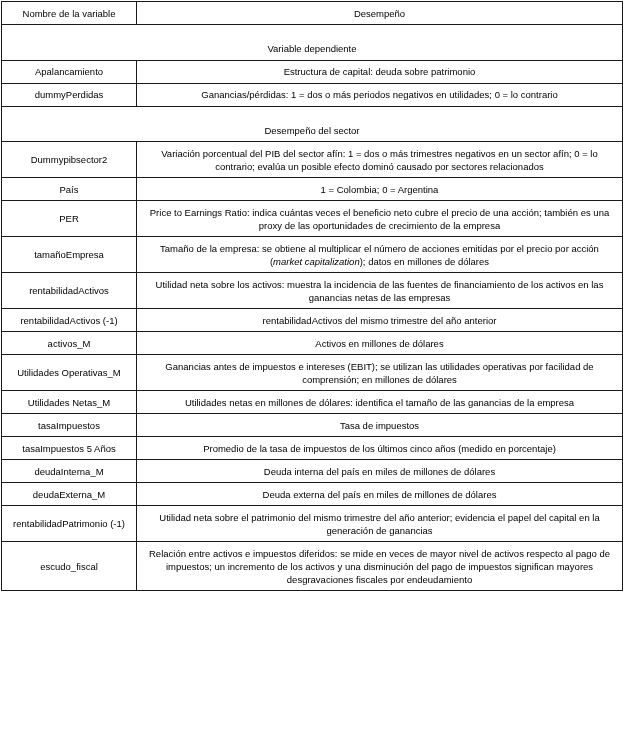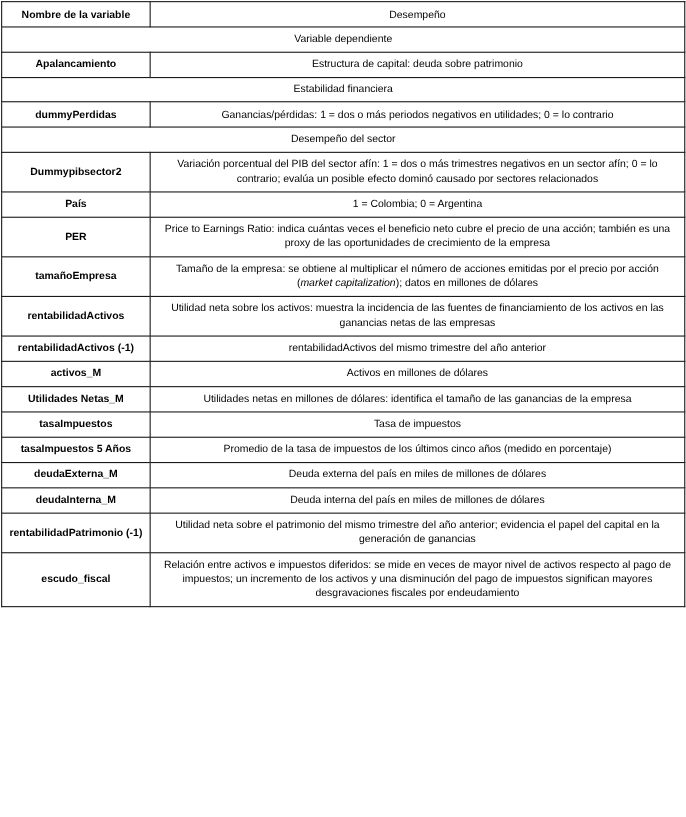--- a/index.html
+++ b/index.html
@@ -27,24 +27,23 @@
     border: 1px solid #1a1a1a;
     text-align: center;
     vertical-align: middle;
     padding: 4.5px 9px;
     overflow-wrap: break-word;
   }
   table.vars td.name-col {
     width: 135px;
     padding-left: 3px;
     padding-right: 3px;
-    font-weight: bold;
   }
   tr.section-row td {
-    padding-top: 4px;
+    padding-top: 17px;
     padding-bottom: 4.5px;
   }
   .italic { font-style: italic; }
 </style>
 </head>
 <body>
 
 <div class="table-wrap">
   <table class="vars">
     <colgroup>
@@ -58,23 +57,20 @@
       </tr>
 
       <tr class="section-row">
         <td colspan="2">Variable dependiente</td>
       </tr>
       <tr>
         <td class="name-col">Apalancamiento</td>
         <td>Estructura de capital: deuda sobre patrimonio</td>
       </tr>
 
-      <tr class="section-row">
-        <td colspan="2">Estabilidad financiera</td>
-      </tr>
       <tr>
         <td class="name-col">dummyPerdidas</td>
         <td>Ganancias/pérdidas: 1 = dos o más periodos negativos en utilidades; 0 = lo contrario</td>
       </tr>
 
       <tr class="section-row">
         <td colspan="2">Desempeño del sector</td>
       </tr>
       <tr>
         <td class="name-col">Dummypibsector2</td>
@@ -99,38 +95,42 @@
       </tr>
       <tr>
         <td class="name-col">rentabilidadActivos (-1)</td>
         <td>rentabilidadActivos del mismo trimestre del año anterior</td>
       </tr>
       <tr>
         <td class="name-col">activos_M</td>
         <td>Activos en millones de dólares</td>
       </tr>
       <tr>
+        <td class="name-col">Utilidades Operativas_M</td>
+        <td>Ganancias antes de impuestos e intereses (EBIT); se utilizan las utilidades operativas por facilidad de comprensión; en millones de dólares</td>
+      </tr>
+      <tr>
         <td class="name-col">Utilidades Netas_M</td>
         <td>Utilidades netas en millones de dólares: identifica el tamaño de las ganancias de la empresa</td>
       </tr>
       <tr>
         <td class="name-col">tasaImpuestos</td>
         <td>Tasa de impuestos</td>
       </tr>
       <tr>
         <td class="name-col">tasaImpuestos 5 Años</td>
         <td>Promedio de la tasa de impuestos de los últimos cinco años (medido en porcentaje)</td>
       </tr>
       <tr>
+        <td class="name-col">deudaInterna_M</td>
+        <td>Deuda interna del país en miles de millones de dólares</td>
+      </tr>
+      <tr>
         <td class="name-col">deudaExterna_M</td>
         <td>Deuda externa del país en miles de millones de dólares</td>
-      </tr>
-      <tr>
-        <td class="name-col">deudaInterna_M</td>
-        <td>Deuda interna del país en miles de millones de dólares</td>
       </tr>
       <tr>
         <td class="name-col">rentabilidadPatrimonio (-1)</td>
         <td>Utilidad neta sobre el patrimonio del mismo trimestre del año anterior; evidencia el papel del capital en la generación de ganancias</td>
       </tr>
       <tr>
         <td class="name-col">escudo_fiscal</td>
         <td>Relación entre activos e impuestos diferidos: se mide en veces de mayor nivel de activos respecto al pago de impuestos; un incremento de los activos y una disminución del pago de impuestos significan mayores desgravaciones fiscales por endeudamiento</td>
       </tr>
     </tbody>

